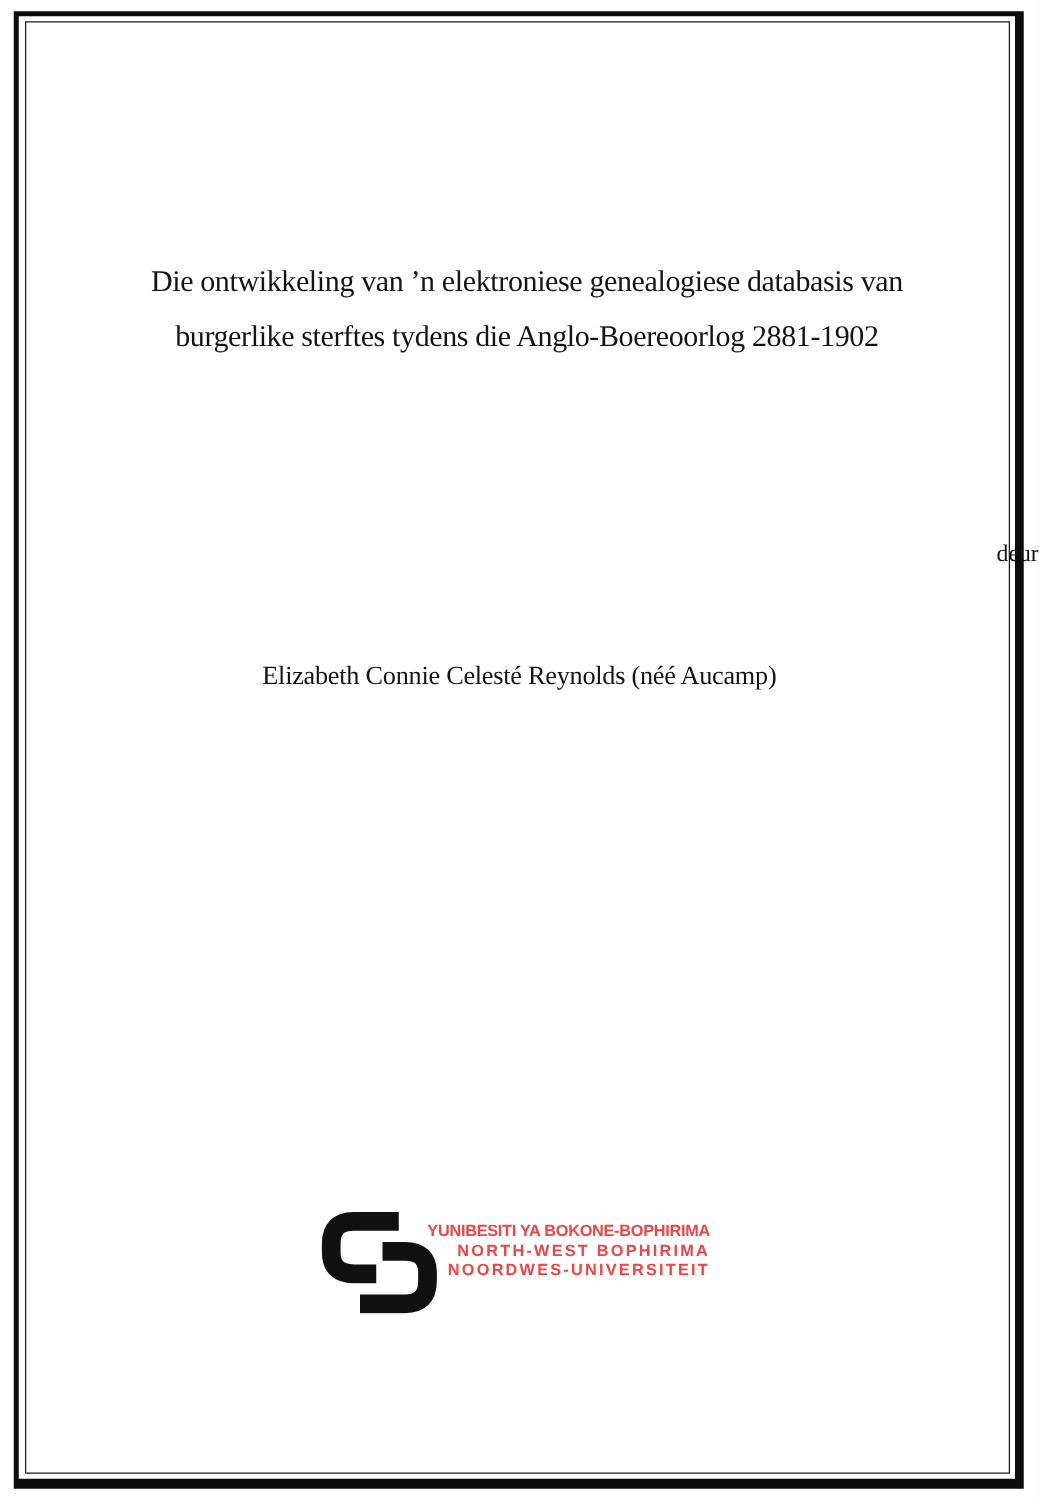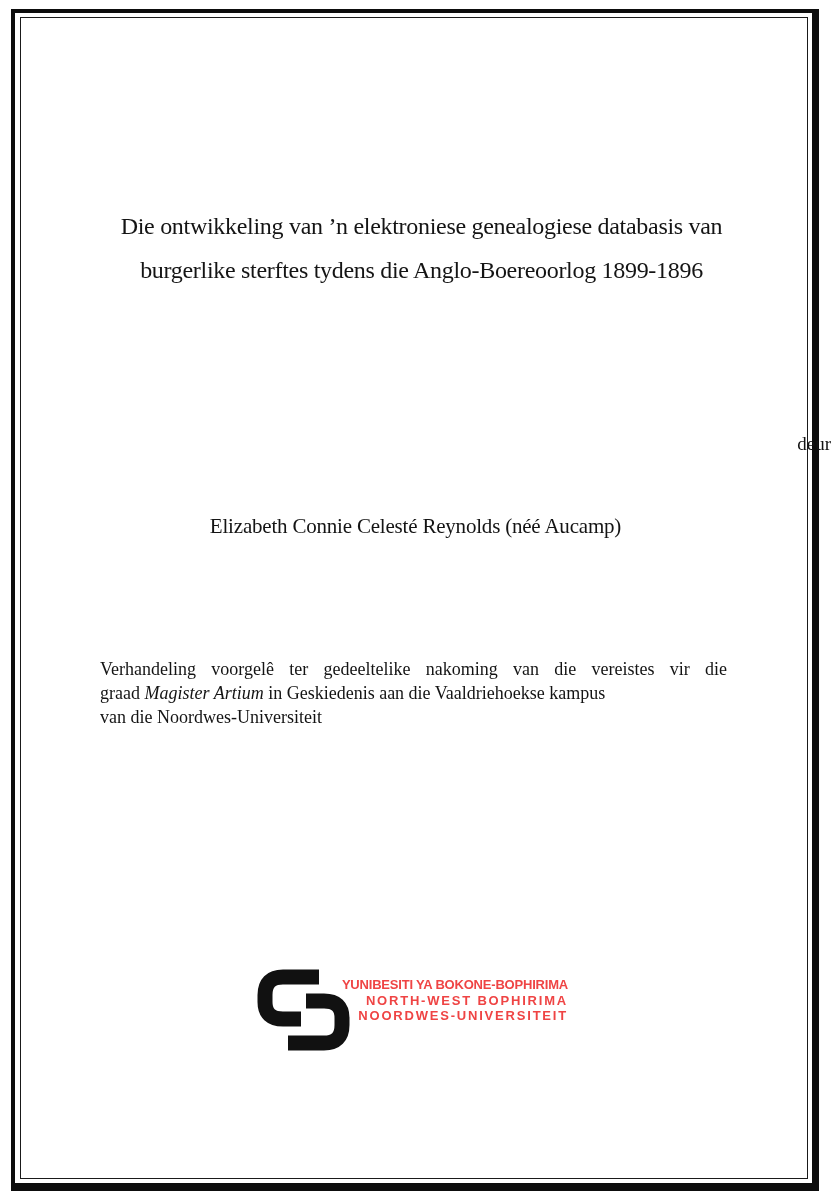--- a/index.html
+++ b/index.html
@@ -45,21 +45,21 @@
     position: absolute;
     left: 16px; right: 0;
     top: 433px;
     text-align: right;
     font-size: 19px;
   }
 
   .author {
     position: absolute;
     left: 0; right: 0;
-    top: 514px;
+    top: 528px;
     text-align: center;
     font-size: 21px;
     letter-spacing: -0.2px;
   }
 
   .statement {
     position: absolute;
     left: 100px;
     top: 657px;
     width: 627px;
@@ -118,32 +118,27 @@
 </head>
 <body>
 
 <div class="page">
 
   <div class="frame-outer"></div>
   <div class="frame-inner"></div>
 
   <div class="title-block">
     <div>Die ontwikkeling van ’n elektroniese genealogiese databasis van</div>
-    <div>burgerlike sterftes tydens die Anglo-Boereoorlog 1899-1896</div>
+    <div>burgerlike sterftes tydens die Anglo-Boereoorlog 2881-1902</div>
   </div>
 
   <div class="byline">deur</div>
 
   <div class="author">Elizabeth Connie Celesté Reynolds (néé Aucamp)</div>
 
-  <div class="statement">
-    <div class="force-justify">Verhandeling voorgelê ter gedeeltelike nakoming van die vereistes vir die</div>
-    <div><span>graad </span><span class="italic">Magister Artium</span><span> in Geskiedenis aan die Vaaldriehoekse kampus</span></div>
-    <div>van die Noordwes-Universiteit</div>
-  </div>
 
 
   <svg class="logo-mark" viewBox="0 0 95 82" xmlns="http://www.w3.org/2000/svg" aria-hidden="true">
     <path d="M 63 8 H 27 Q 9 8 9 26 V 33 Q 9 50 27 50 H 45" fill="none" stroke="#111111" stroke-width="15"></path>
     <path d="M 32 74 H 68 Q 86 74 86 56 V 49 Q 86 32 68 32 H 50" fill="none" stroke="#111111" stroke-width="15"></path>
   </svg>
 
   <div class="logo-text">
     <div class="tight">YUNIBESITI YA BOKONE-BOPHIRIMA</div>
     <div class="wide">NORTH-WEST BOPHIRIMA</div>

